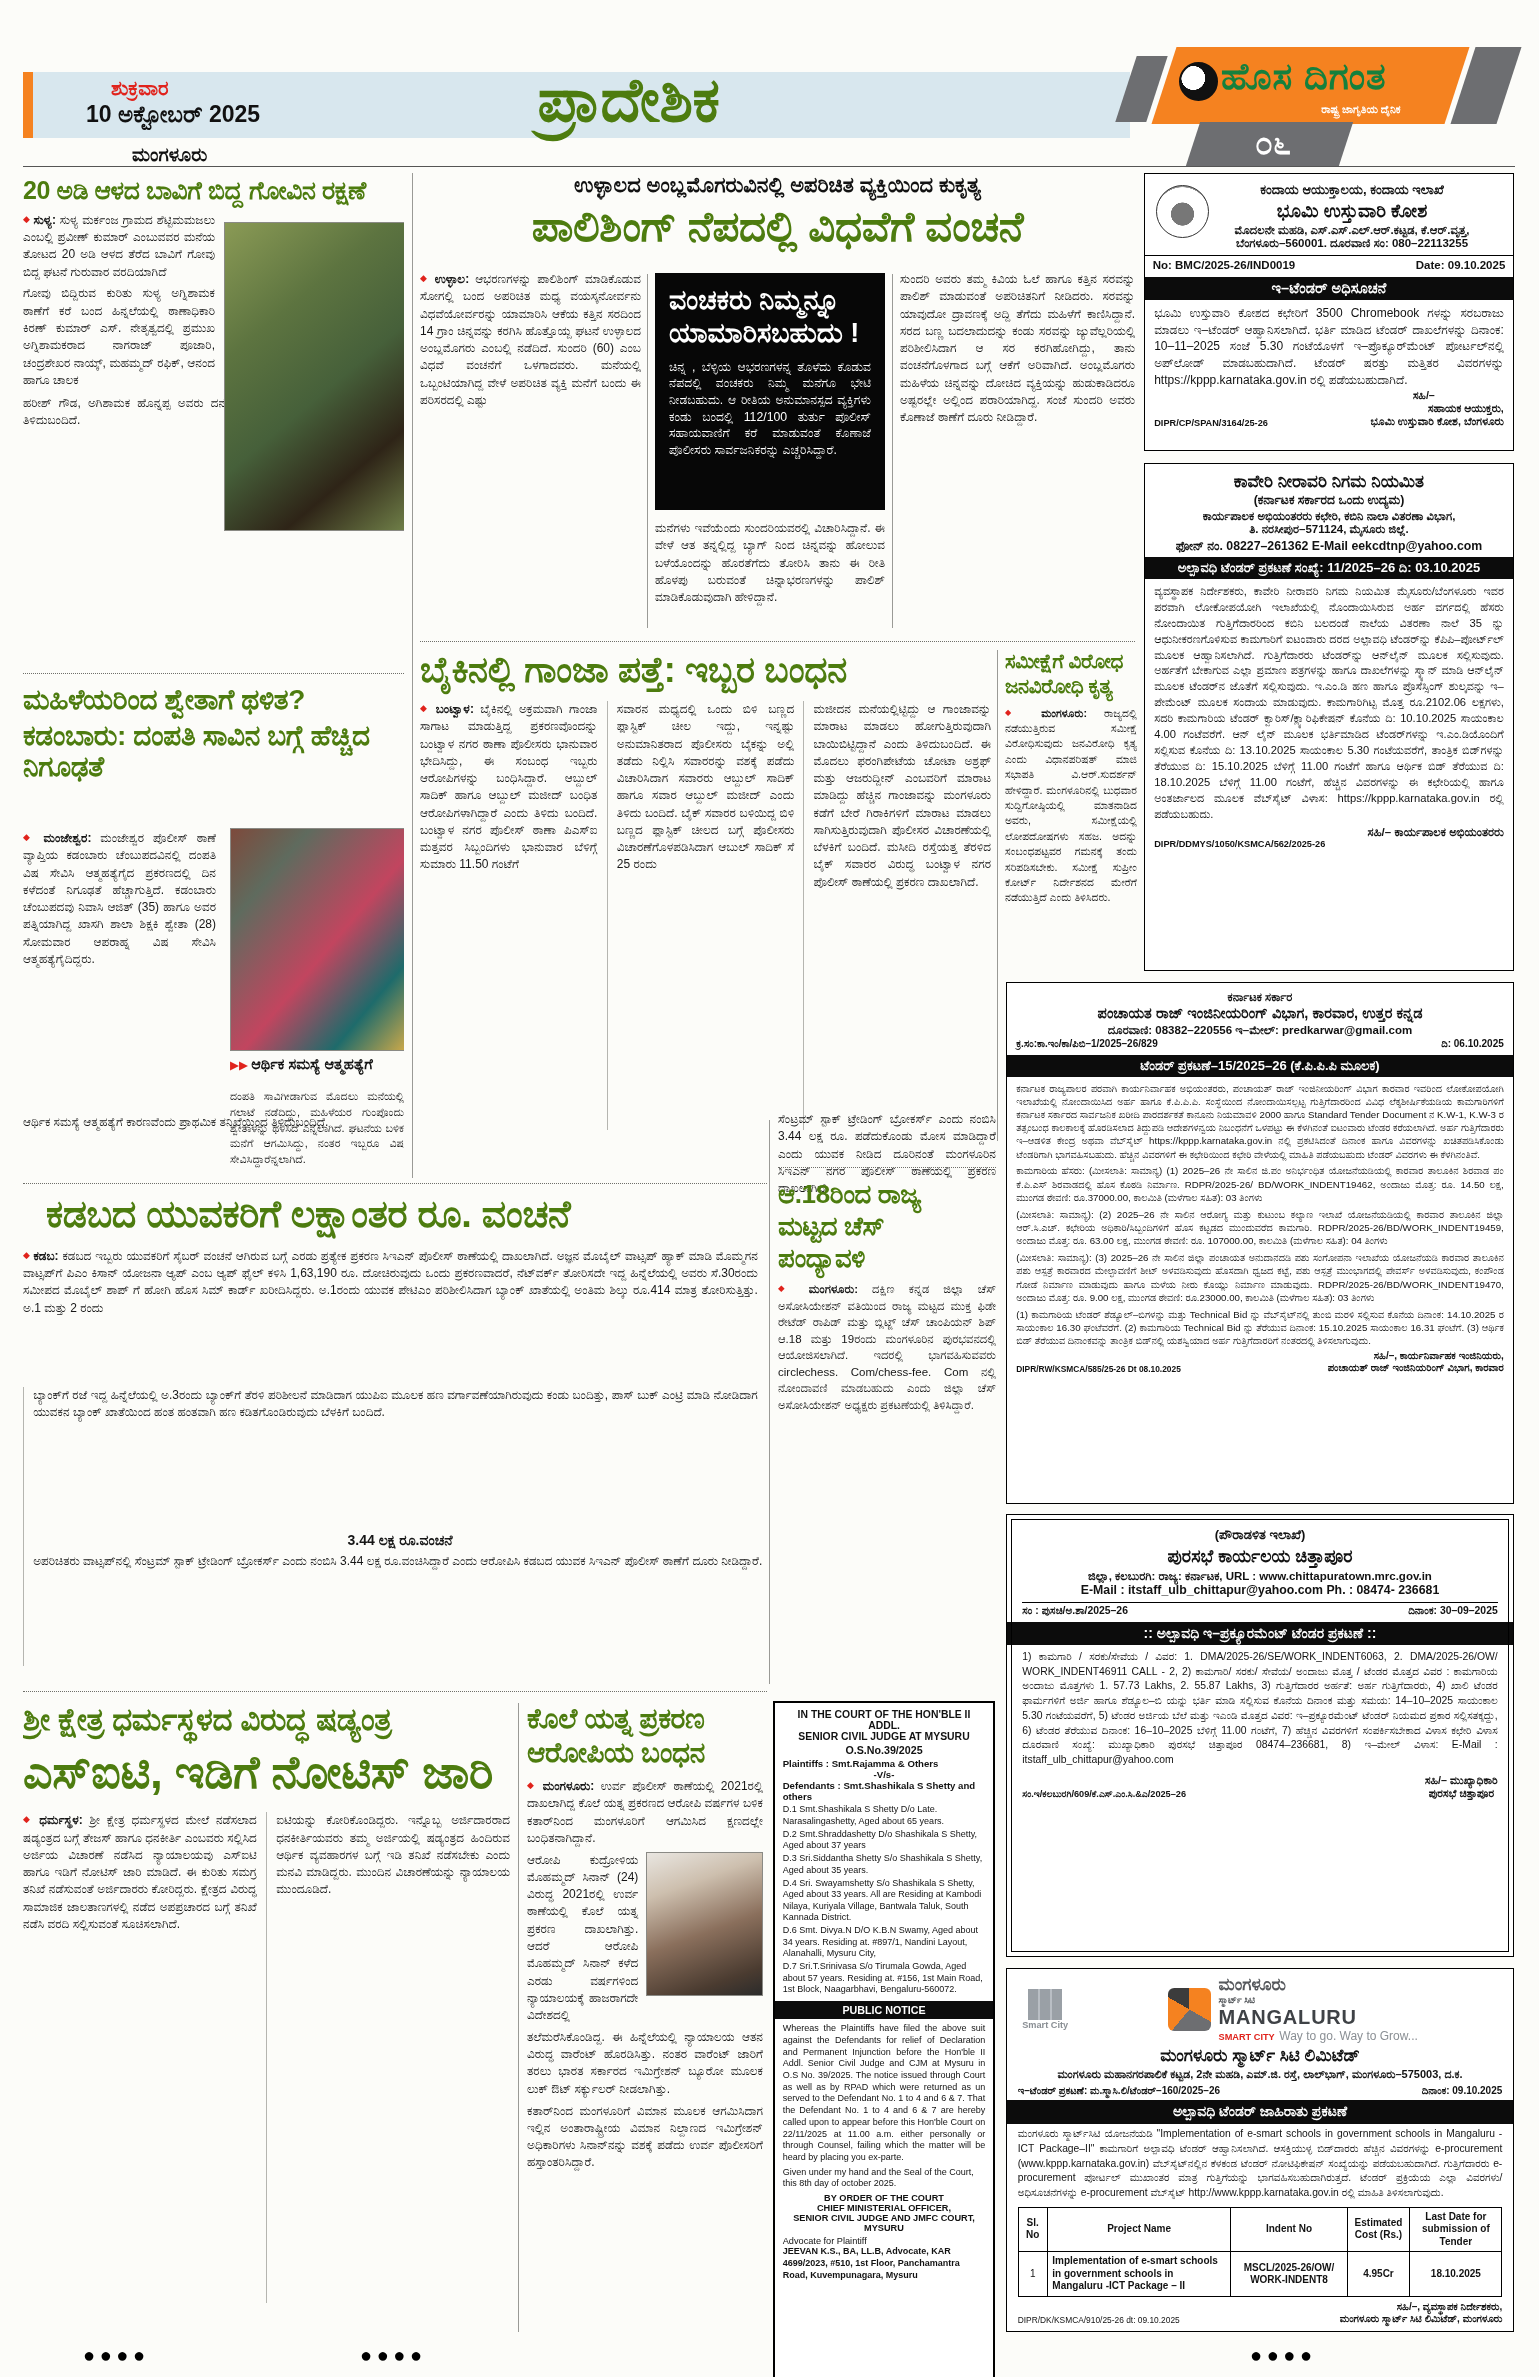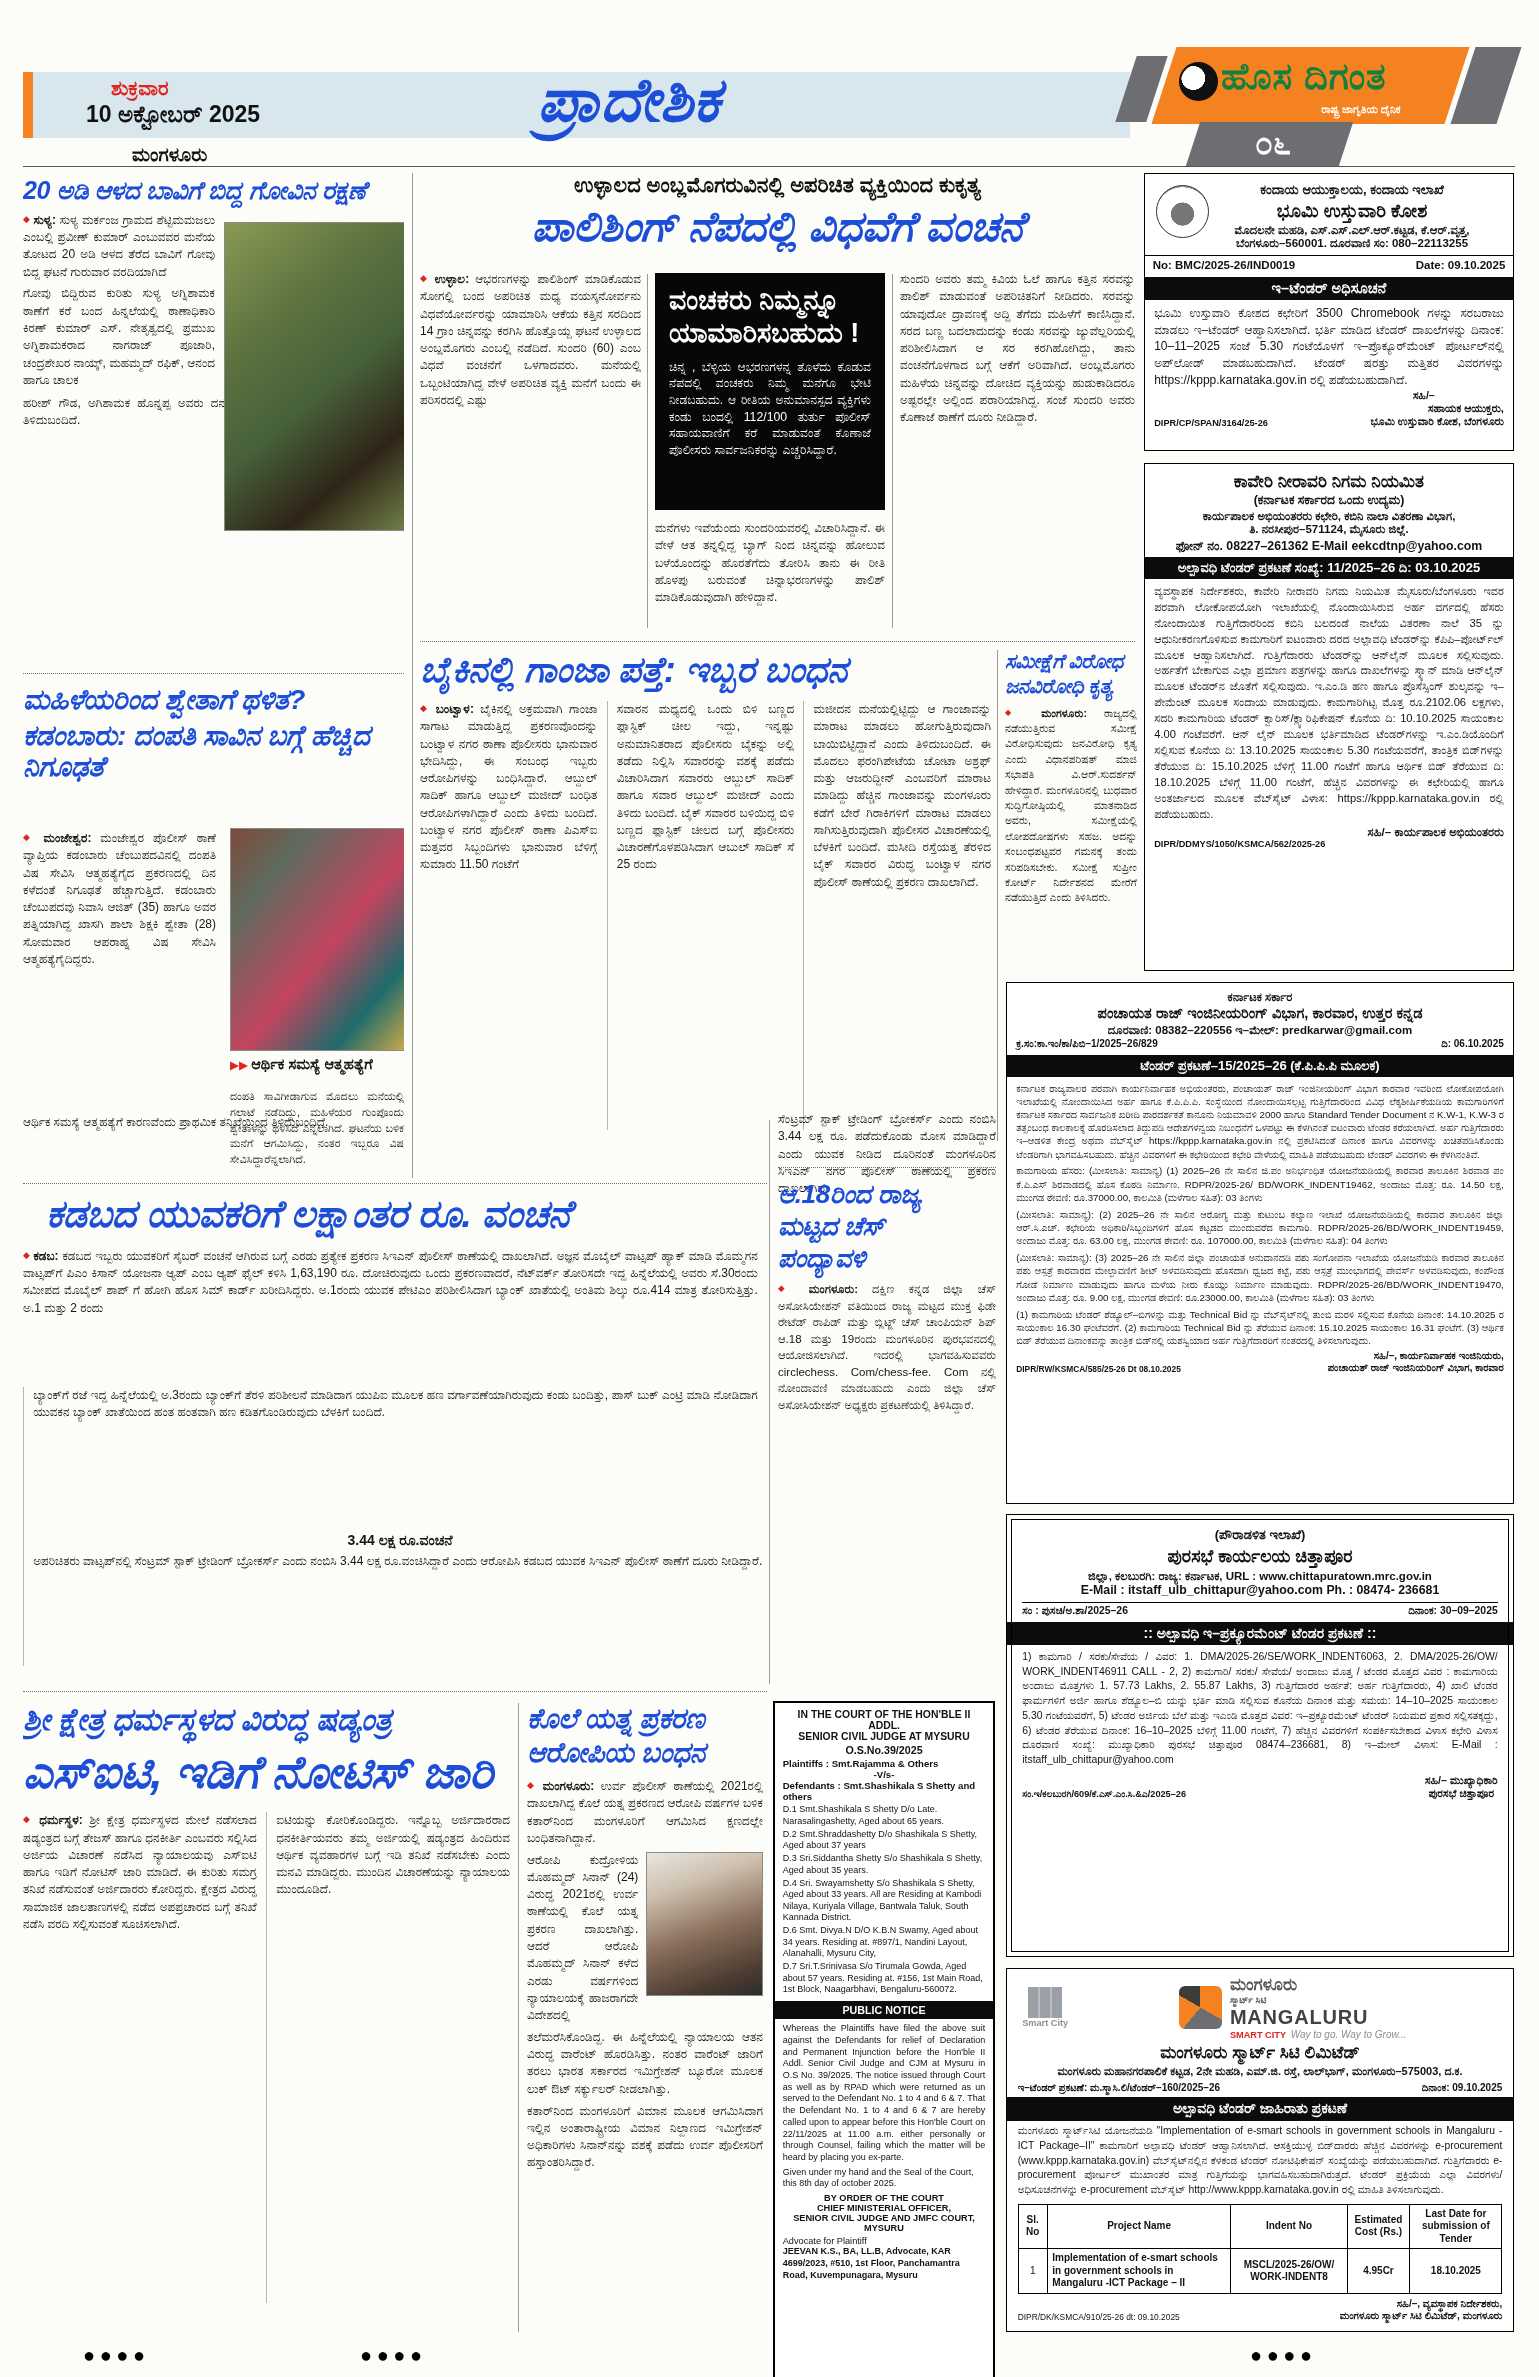--- a/index.html
+++ b/index.html
@@ -1,19 +1,19 @@
 <!DOCTYPE html>
 <html style="font-size:12.3px"><head>
 <meta charset="utf-8">
 <style>
   html,body{margin:0;padding:0;background:#d9d9d4;}
   .page{position:relative;width:1540px;height:2377px;background:#fcfcf9;overflow:hidden;
         font-family:"Liberation Sans","DejaVu Sans",sans-serif;color:#121212;}
   .abs{position:absolute;}
-  .hl{font-weight:bold;color:#1d4ed8;line-height:1.12;letter-spacing:-0.4px;font-style:italic;}
+  .hl{font-weight:bold;color:#4d7c0f;line-height:1.12;letter-spacing:-0.4px;}
   .bt{font-size:12px;line-height:1.44;text-align:justify;color:#161616;}
   .dl{font-weight:bold;}
   .dl::before{content:"◆ ";color:#e0231c;font-size:0.75em;vertical-align:15%;}
   .cap{font-weight:bold;}
   .cap::before{content:"▶▶ ";color:#e0231c;font-size:0.8em;}
   .vr{width:0.8px;background:#9a9a96;}
   .hrdot{border-top:1.5px dotted #6f6f6a;height:0;}
   .hrsolid{border-top:0.8px solid #555;height:0;}
   .photo{border:0.8px solid #8a8a85;background-size:cover;}
   .blackbox{background:#070707;color:#fff;padding:10.7px 14px;}
@@ -301,21 +301,21 @@
       <div style="display:flex;align-items:center;gap:7.7px;margin:0 auto;">
         <div style="width:43px;height:43px;border-radius:6.1px;background:conic-gradient(#f58220 0 120deg,#6d6e71 120deg 220deg,#f58220 220deg 300deg,#3c3c3c 300deg 360deg);"></div>
         <div>
           <div>
             <span style="font-size:17px;font-weight:bold;color:#55585c;">ಮಂಗಳೂರು</span>
             <span style="display:block;font-size:9.2px;font-weight:bold;color:#55585c;">ಸ್ಮಾರ್ಟ್ ಸಿಟಿ</span>
           </div>
           <div style="font-size:20px;font-weight:bold;color:#3f4246;letter-spacing:0.8px;">MANGALURU</div>
           <div style="display:flex;gap:4.6px;align-items:baseline;">
             <span style="font-size:9.2px;font-weight:bold;color:#e0231c;">SMART CITY</span>
-            <span style="font-size:10px;font-style:italic;color:#8a8f94;">Way to go. Way to Grow...</span>
+            <span style="font-size:12px;color:#8a8f94;">Way to go. Way to Grow...</span>
           </div>
         </div>
       </div>
     </div>
     <div class="nc nb" style="font-size:17px;margin-top:3.1px;">ಮಂಗಳೂರು ಸ್ಮಾರ್ಟ್ ಸಿಟಿ ಲಿಮಿಟೆಡ್</div>
     <div class="nc nb" style="font-size:11px;margin-top:2.3px;">ಮಂಗಳೂರು ಮಹಾನಗರಪಾಲಿಕೆ ಕಟ್ಟಡ, 2ನೇ ಮಹಡಿ, ಎಮ್.ಜಿ. ರಸ್ತೆ, ಲಾಲ್‌ಭಾಗ್, ಮಂಗಳೂರು–575003, ದ.ಕ.</div>
     <div style="display:flex;justify-content:space-between;margin-top:3.1px;">
       <span class="nb" style="font-size:10px;">ಇ–ಟೆಂಡರ್ ಪ್ರಕಟಣೆ: ಮ.ಸ್ಮಾಸಿ.ಲಿ/ಟೆಂಡರ್–160/2025–26</span>
       <span class="nb" style="font-size:10px;">ದಿನಾಂಕ: 09.10.2025</span>
     </div>

